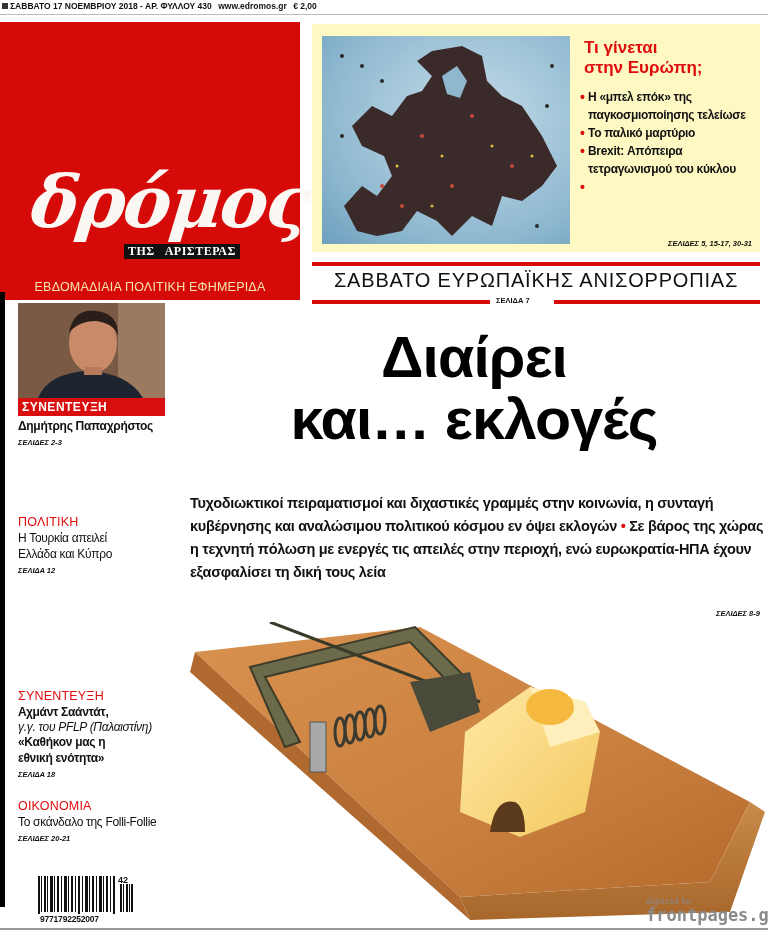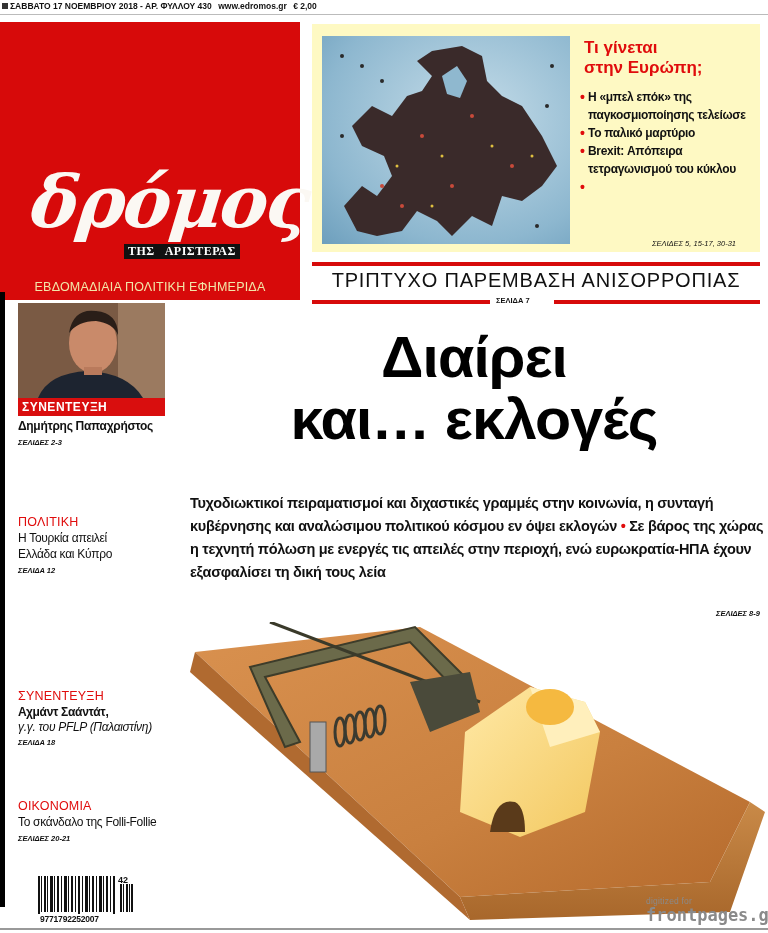--- a/index.html
+++ b/index.html
@@ -20,21 +20,21 @@
     .tagline { position: absolute; left: 0; width: 300px; top: 258px; text-align: center; color: #f2e6a8; font-size: 12.5px; letter-spacing: 0.2px; }
 
     
     .eubox { position: absolute; left: 312px; top: 24px; width: 448px; height: 228px; background: #fef9c3; }
     .eumap { position: absolute; left: 10px; top: 12px; width: 248px; height: 208px; background: radial-gradient(ellipse at 60% 40%, #c6dde9 0%, #8db7cf 70%, #6d9fbd 100%); overflow: hidden; }
     .eumap svg { position: absolute; left: 0; top: 0; }
     .eutitle { position: absolute; left: 272px; top: 14px; color: #e00c0c; font-weight: bold; font-size: 17px; line-height: 20px; }
     .eulist { position: absolute; left: 268px; top: 64px; width: 180px; list-style: none; }
     .eulist li { font-size: 12px; line-height: 18px; font-weight: bold; color: #111; padding-left: 8px; position: relative; letter-spacing: -0.3px; }
     .eulist li .bullet { position: absolute; left: 0; top: 0; color: #e00c0c; font-size: 14px; }
-    .eupages { position: absolute; right: 24px; bottom: 4px; font-size: 7.5px; font-style: italic; font-weight: normal; color: #111; text-align: right; }
+    .eupages { position: absolute; right: 8px; bottom: 4px; font-size: 7.5px; font-style: italic; font-weight: bold; color: #111; text-align: right; }
 
     
     .trip-bar-top { position: absolute; left: 312px; top: 262px; width: 448px; height: 4px; background: #d70a0a; }
     .trip-title { position: absolute; left: 312px; top: 268px; width: 448px; text-align: center; font-size: 20px; letter-spacing: 0.8px; color: #111; line-height: 24px; }
     .trip-bar-l { position: absolute; left: 312px; top: 300px; width: 178px; height: 4px; background: #d70a0a; }
     .trip-bar-r { position: absolute; left: 554px; top: 300px; width: 206px; height: 4px; background: #d70a0a; }
     .trip-page { position: absolute; left: 496px; top: 296px; font-size: 7.5px; font-weight: bold; color: #111; }
 
     
     .leftcol { position: absolute; left: 0; top: 292px; width: 168px; height: 615px; border-left: 5px solid #000000; }
@@ -122,21 +122,21 @@
   <ul class="eulist">
     <li><span class="bullet">•</span><span>Η «μπελ επόκ» της παγκοσμιοποίησης τελείωσε</span></li>
     <li><span class="bullet">•</span><span>Το παλικό μαρτύριο</span></li>
     <li><span class="bullet">•</span><span>Brexit: Απόπειρα τετραγωνισμού του κύκλου</span></li>
     <li><span class="bullet">•</span></li>
   </ul>
   <div class="eupages">ΣΕΛΙΔΕΣ 5, 15-17, 30-31</div>
 </div>
 
 <div class="trip-bar-top"></div>
-<div class="trip-title">ΤΡΙΠΤΥΧΟ ΠΑΡΕΜΒΑΣΗ ΑΝΙΣΟΡΡΟΠΙΑΣ</div>
+<div class="trip-title">ΣΑΒΒΑΤΟ ΕΥΡΩΠΑΪΚΗΣ ΑΝΙΣΟΡΡΟΠΙΑΣ</div>
 <div class="trip-bar-l"></div>
 <div class="trip-page">ΣΕΛΙΔΑ 7</div>
 <div class="trip-bar-r"></div>
 
 <div class="leftcol">
   <div class="portrait">
     <svg width="147" height="95" viewBox="0 0 147 95">
       <rect x="0" y="0" width="147" height="95" fill="#7a5a44"></rect>
       <rect x="100" y="0" width="47" height="95" fill="#9b7a60"></rect>
       <path d="M20,95 Q30,70 70,68 Q110,70 125,95 Z" fill="#1d2430"></path>
@@ -156,20 +156,21 @@
     <div class="lc-cat">ΠΟΛΙΤΙΚΗ</div>
     <div class="lc-text" style="width:110px;">Η Τουρκία απειλεί Ελλάδα και Κύπρο</div>
     <div class="lc-pages">ΣΕΛΙΔΑ 12</div>
   </div>
 
 
   <div class="lc-item" style="top:396px;">
     <div class="lc-cat">ΣΥΝΕΝΤΕΥΞΗ</div>
     <div class="lc-name">Αχμάντ Σαάντάτ,</div>
     <div class="lc-italic">γ.γ. του PFLP (Παλαιστίνη)</div>
+    <div class="lc-name" style="width:120px;">«Καθήκον μας η εθνική ενότητα»</div>
     <div class="lc-pages">ΣΕΛΙΔΑ 18</div>
   </div>
 
   <div class="lc-item" style="top:506px;">
     <div class="lc-cat">ΟΙΚΟΝΟΜΙΑ</div>
     <div class="lc-text">Το σκάνδαλο της Folli-Follie</div>
     <div class="lc-pages">ΣΕΛΙΔΕΣ 20-21</div>
   </div>
 </div>
 

